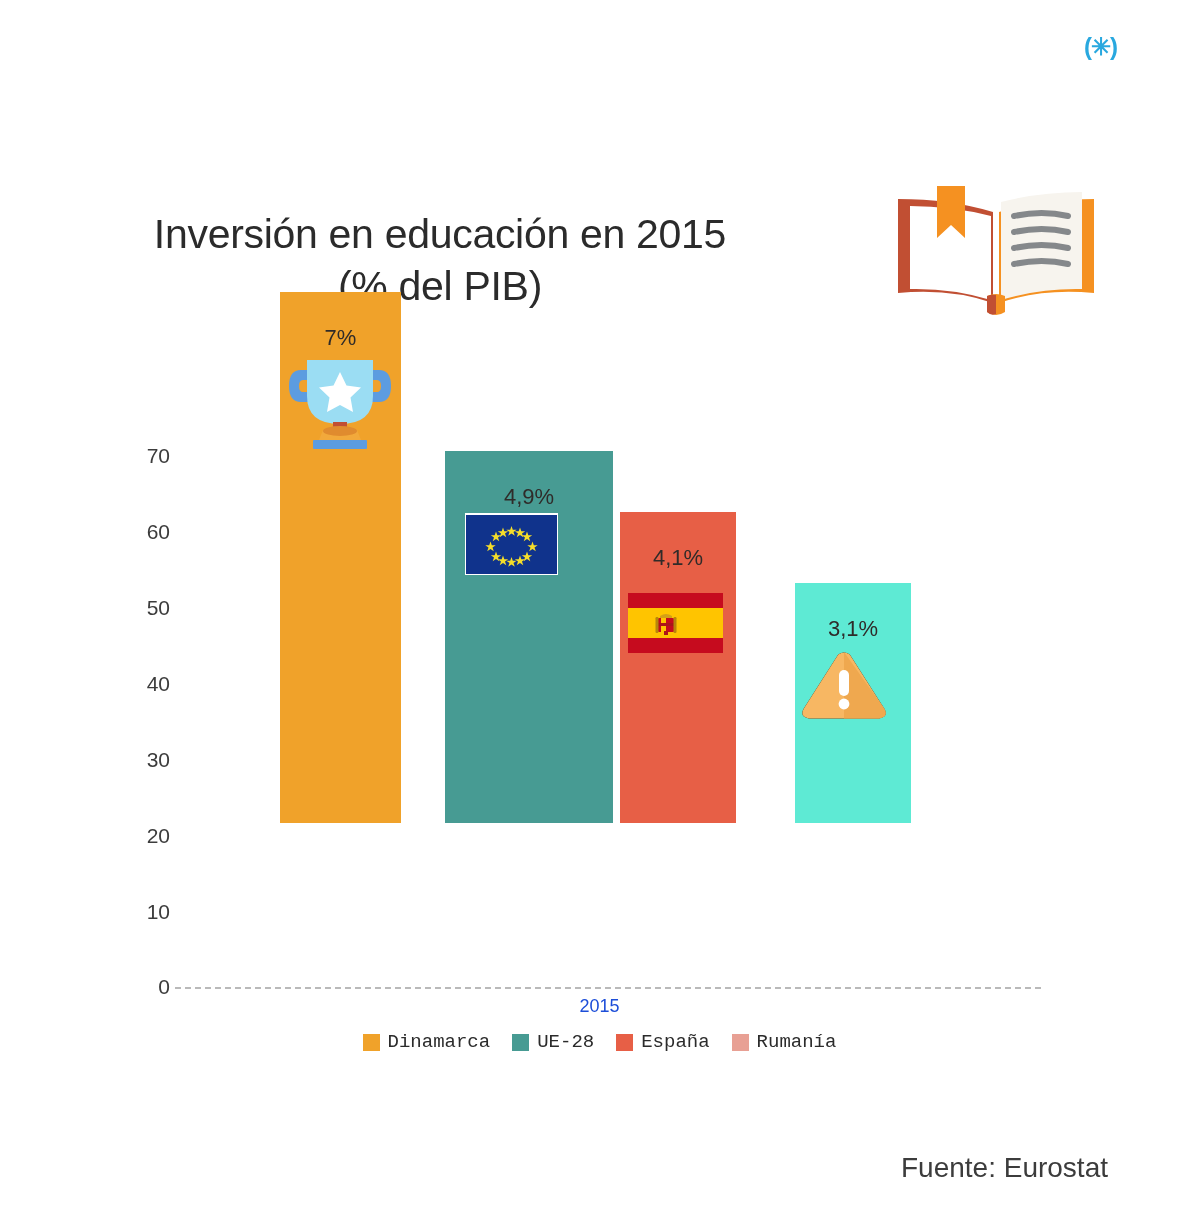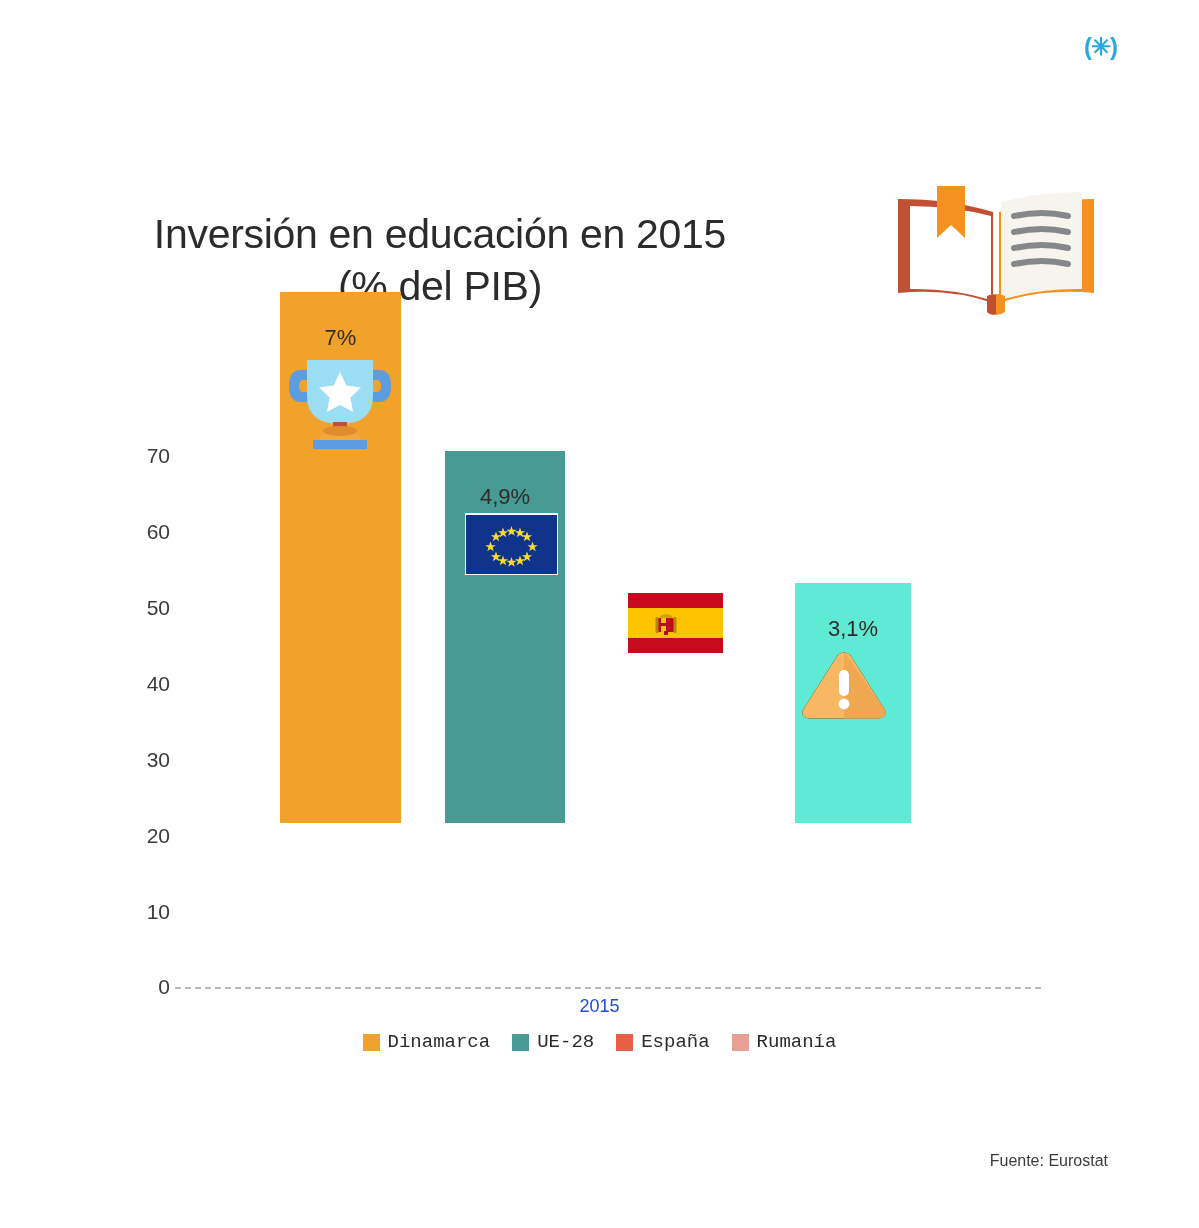--- a/index.html
+++ b/index.html
@@ -142,21 +142,21 @@
   .legend-label {
     font-size: 19px;
     color: #2b2b2b;
   }
 
   
   .source {
     position: absolute;
     right: 91px;
     top: 1152px;
-    font-size: 16px;
+    font-size: 28px;
     color: #3c3c3c;
   }
 </style>
 </head>
 <body>
 
 <div class="brand">
   <span class="brand-mark">(✳)</span>
 </div>
 
@@ -200,24 +200,27 @@
   <div class="ytick" style="left:120px; top:836px;">20</div>
   <div class="ytick" style="left:120px; top:912px;">10</div>
   <div class="ytick" style="left:120px; top:987px;">0</div>
 
   <div class="baseline"></div>
 
   <div class="bar" style="left:280px; width:121px; height:531px; background:#F0A22A;">
     <span class="bar-label" style="top:33px;">7%</span>
   </div>
 
-  <div class="bar" style="left:445px; width:120px; height:372px; background:#479B93;">
+  <div class="bar" style="left:445px; width:120px; height:372px; background:#479B93;padding-left:48px;">
     <span class="bar-label" style="top:33px;">4,9%</span>
   </div>
 
+  <div class="bar" style="left:620px; width:116px; height:311px; background:#E75F46;">
+    <span class="bar-label" style="top:33px;">4,1%</span>
+  </div>
 
   <div class="bar" style="left:795px; width:116px; height:240px; background:#5eead4;">
     <span class="bar-label" style="top:33px;">3,1%</span>
   </div>
 
   <div class="ovicon" style="left:285px; top:348px; width:110px; height:104px;">
     <svg viewBox="0 0 110 104" width="110" height="104" aria-hidden="true">
 
       <path d="M24 22 L16 22 Q4 22 4 38 Q4 54 16 54 L26 54 L26 44 L18 44 Q14 44 14 38 Q14 32 18 32 L24 32 Z" fill="#5C9CE0"></path>
       <path d="M86 22 L94 22 Q106 22 106 38 Q106 54 94 54 L84 54 L84 44 L92 44 Q96 44 96 38 Q96 32 92 32 L86 32 Z" fill="#5C9CE0"></path>

